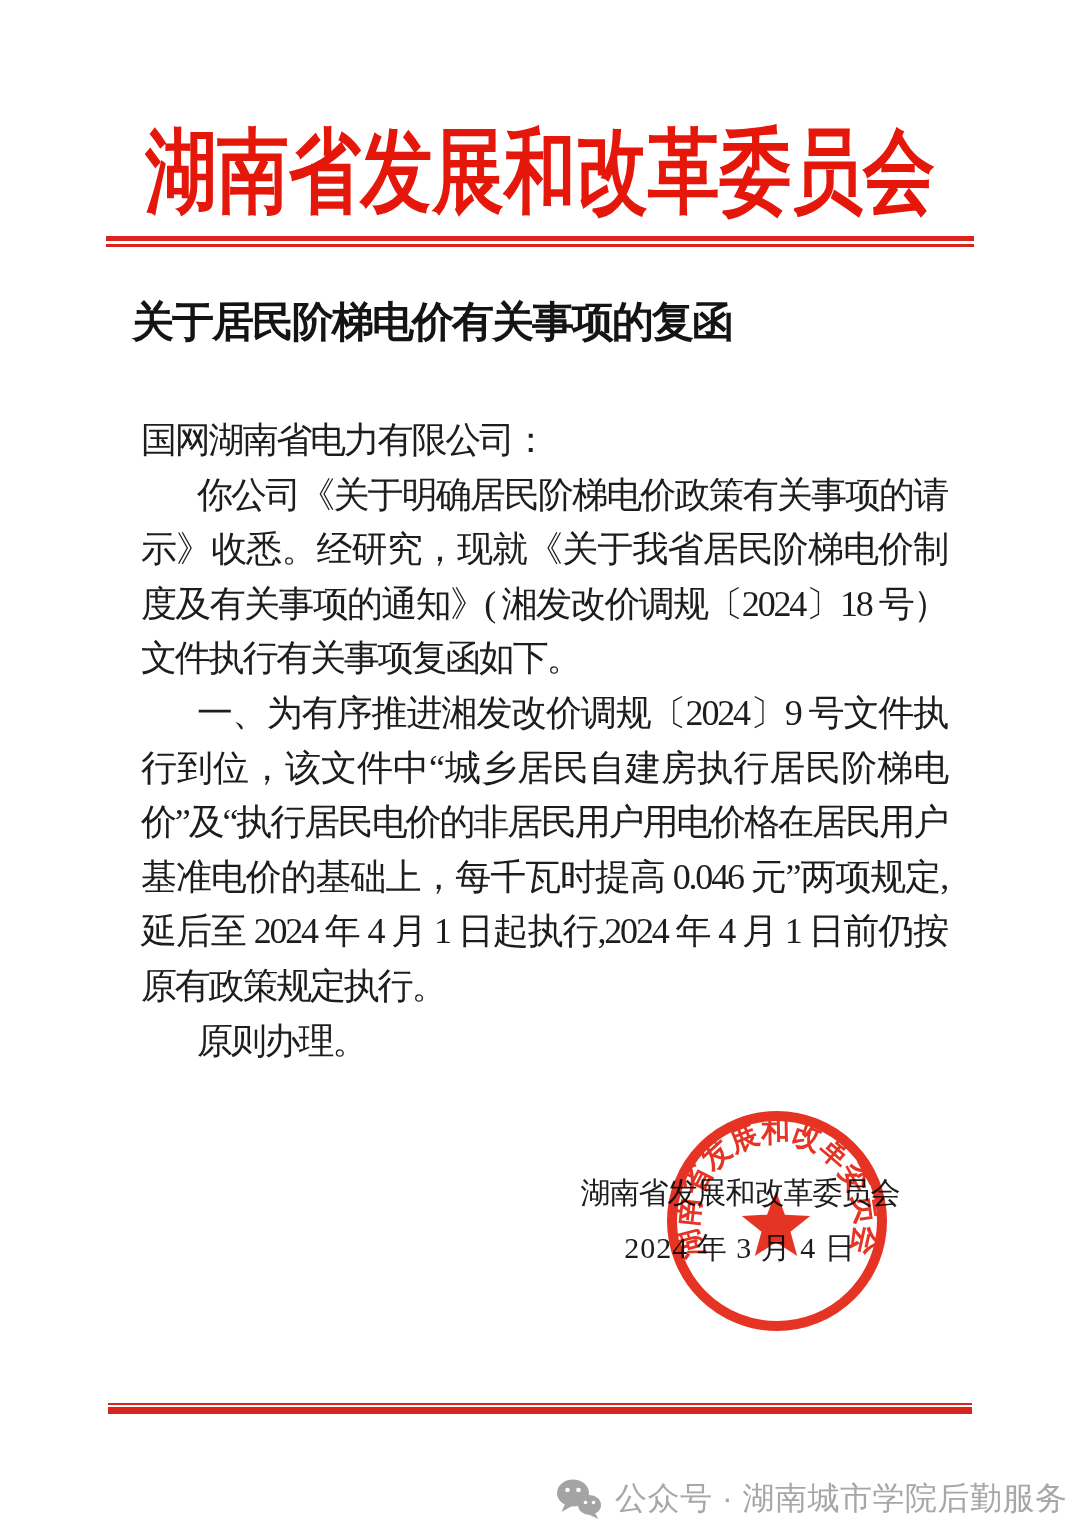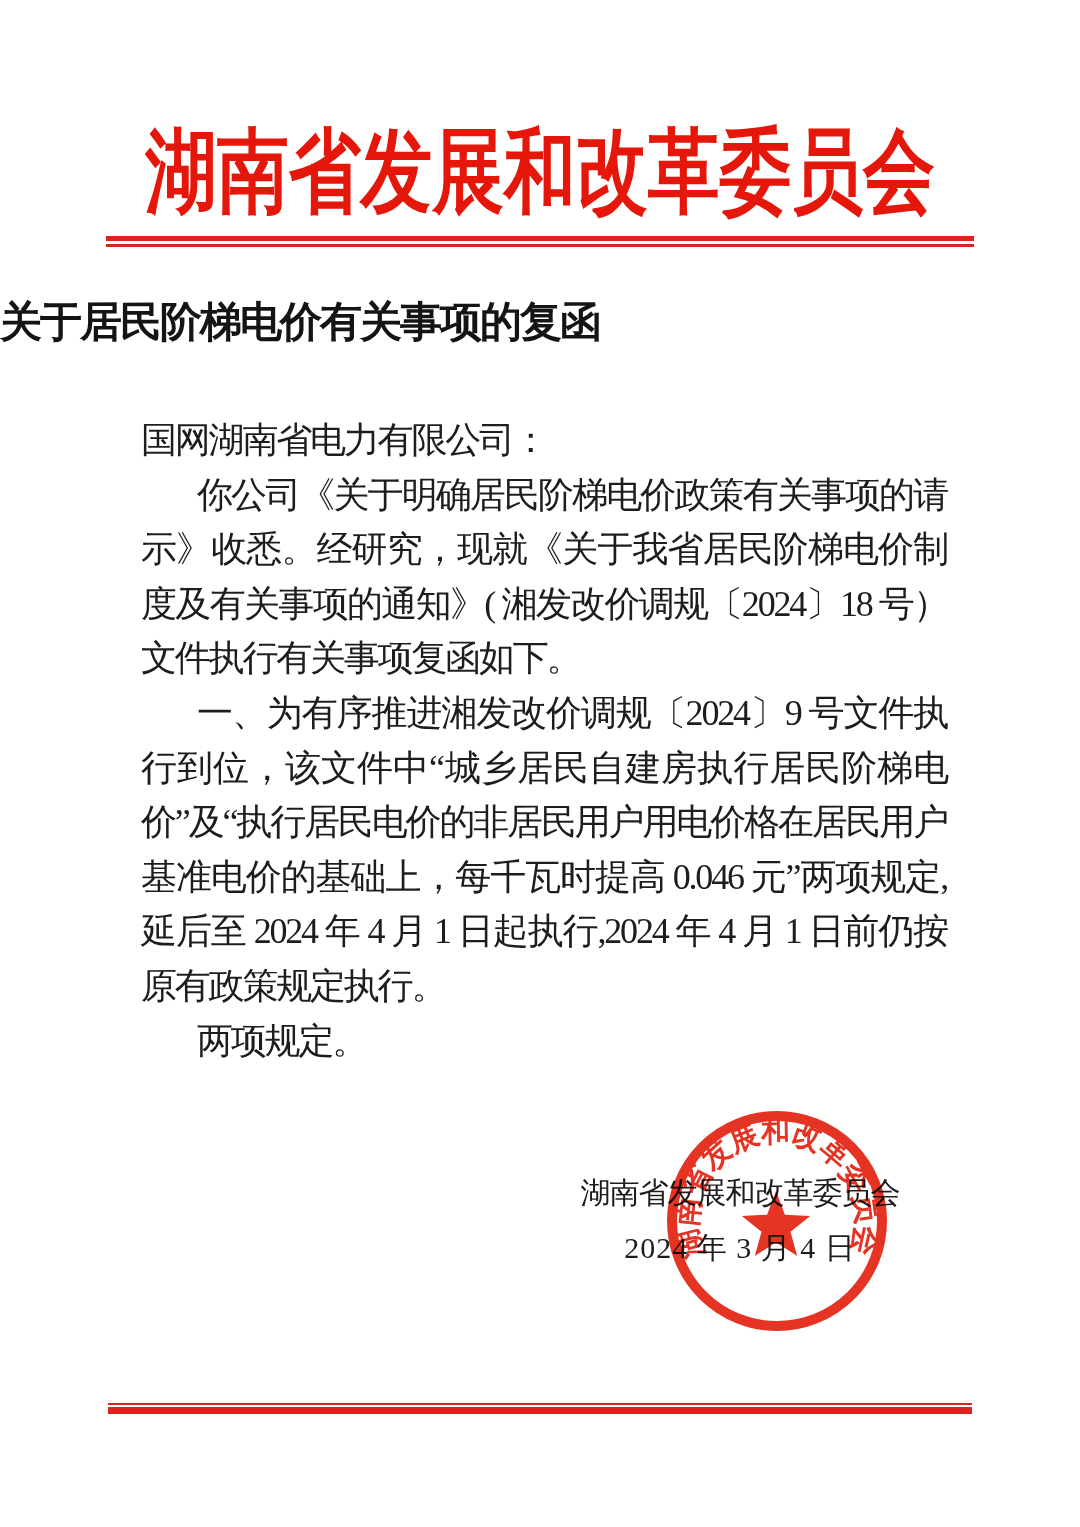--- a/index.html
+++ b/index.html
@@ -28,20 +28,21 @@
     position:absolute;left:106px;top:220px;width:868px;height:3px;
     border-top:5px solid #da251c;border-bottom:3px solid #da251c;
   }
   .rule-bottom{
     position:absolute;left:108px;top:1387px;width:864px;height:2px;
     border-top:2px solid #da251c;border-bottom:7px solid #da251c;
   }
   
   .doc-title{
     position:absolute;left:0;top:282px;width:864px;
+    text-align:center;
     font-size:42px;font-weight:700;color:#141414;
     letter-spacing:-2px;line-height:48px;
   }
   
   .doc-body{
     position:absolute;left:141px;top:397px;width:806px;
     font-size:36px;color:#1d1d1d;
     line-height:54.6px;
     letter-spacing:-2.2px;
     text-align:justify;
@@ -81,33 +82,46 @@
     <span class="inner">湖南省发展和改革委员会</span>
   </div>
   <div class="rule-top"></div>
 
   <div class="doc-title">关于居民阶梯电价有关事项的复函</div>
 
   <div class="doc-body">
     <p>国网湖南省电力有限公司：</p>
     <p class="indent">你公司《关于明确居民阶梯电价政策有关事项的请示》收悉。经研究，现就《关于我省居民阶梯电价制度及有关事项的通知》( 湘发改价调规〔2024〕18 号）文件执行有关事项复函如下。</p>
     <p class="indent">一、为有序推进湘发改价调规〔2024〕9 号文件执行到位，该文件中“城乡居民自建房执行居民阶梯电价”及“执行居民电价的非居民用户用电价格在居民用户基准电价的基础上，每千瓦时提高 0.046 元”两项规定,延后至 2024 年 4 月 1 日起执行,2024 年 4 月 1 日前仍按原有政策规定执行。</p>
-    <p class="indent">两项规定。</p>
+    <p class="indent">原则办理。</p>
   </div>
 
   <div class="signature">
     <div>湖南省发展和改革委员会</div>
     <div class="sig-date">2024 年 3 月 4 日</div>
   </div>
 
   <svg class="seal" viewBox="0 0 230 230">
     <circle cx="115" cy="115" r="105" fill="none" stroke="#e32413" stroke-width="10"></circle>
     <path id="sealTextPath" d="M 42.5 148.8 A 80 80 0 1 1 187.5 148.8" fill="none"></path>
     <text fill="#e32413" font-size="33" font-weight="bold" font-family="'Liberation Serif','DejaVu Serif',serif">
       <textPath href="#sealTextPath" startOffset="0" textLength="318" lengthAdjust="spacingAndGlyphs">湖南省发展和改革委员会</textPath>
     </text>
     <polygon fill="#e32413" points="114,85 122.9,108.7 148.2,109.9 128.5,125.7 135.2,150.1 114,136.2 92.8,150.1 99.5,125.7 79.8,109.9 105.1,108.7"></polygon>
   </svg>
 
   <div class="rule-bottom"></div>
 
+  <div class="footer">
+    <svg width="46" height="42" viewBox="0 0 46 42">
+      <ellipse cx="17" cy="15" rx="16" ry="13.5" fill="#a4a4a4"></ellipse>
+      <path d="M9 26 L5.5 34 L16 28 Z" fill="#a4a4a4"></path>
+      <circle cx="11.5" cy="12" r="2.3" fill="#ffffff"></circle>
+      <circle cx="22.5" cy="12" r="2.3" fill="#ffffff"></circle>
+      <ellipse cx="33.5" cy="27" rx="11.5" ry="10" fill="#a4a4a4"></ellipse>
+      <path d="M39 35 L42.5 41 L33.5 37 Z" fill="#a4a4a4"></path>
+      <circle cx="29.5" cy="24.5" r="1.8" fill="#ffffff"></circle>
+      <circle cx="37.5" cy="24.5" r="1.8" fill="#ffffff"></circle>
+    </svg>
+    <span>公众号 · 湖南城市学院后勤服务</span>
+  </div>
 
 </div>
 
 </body></html>

